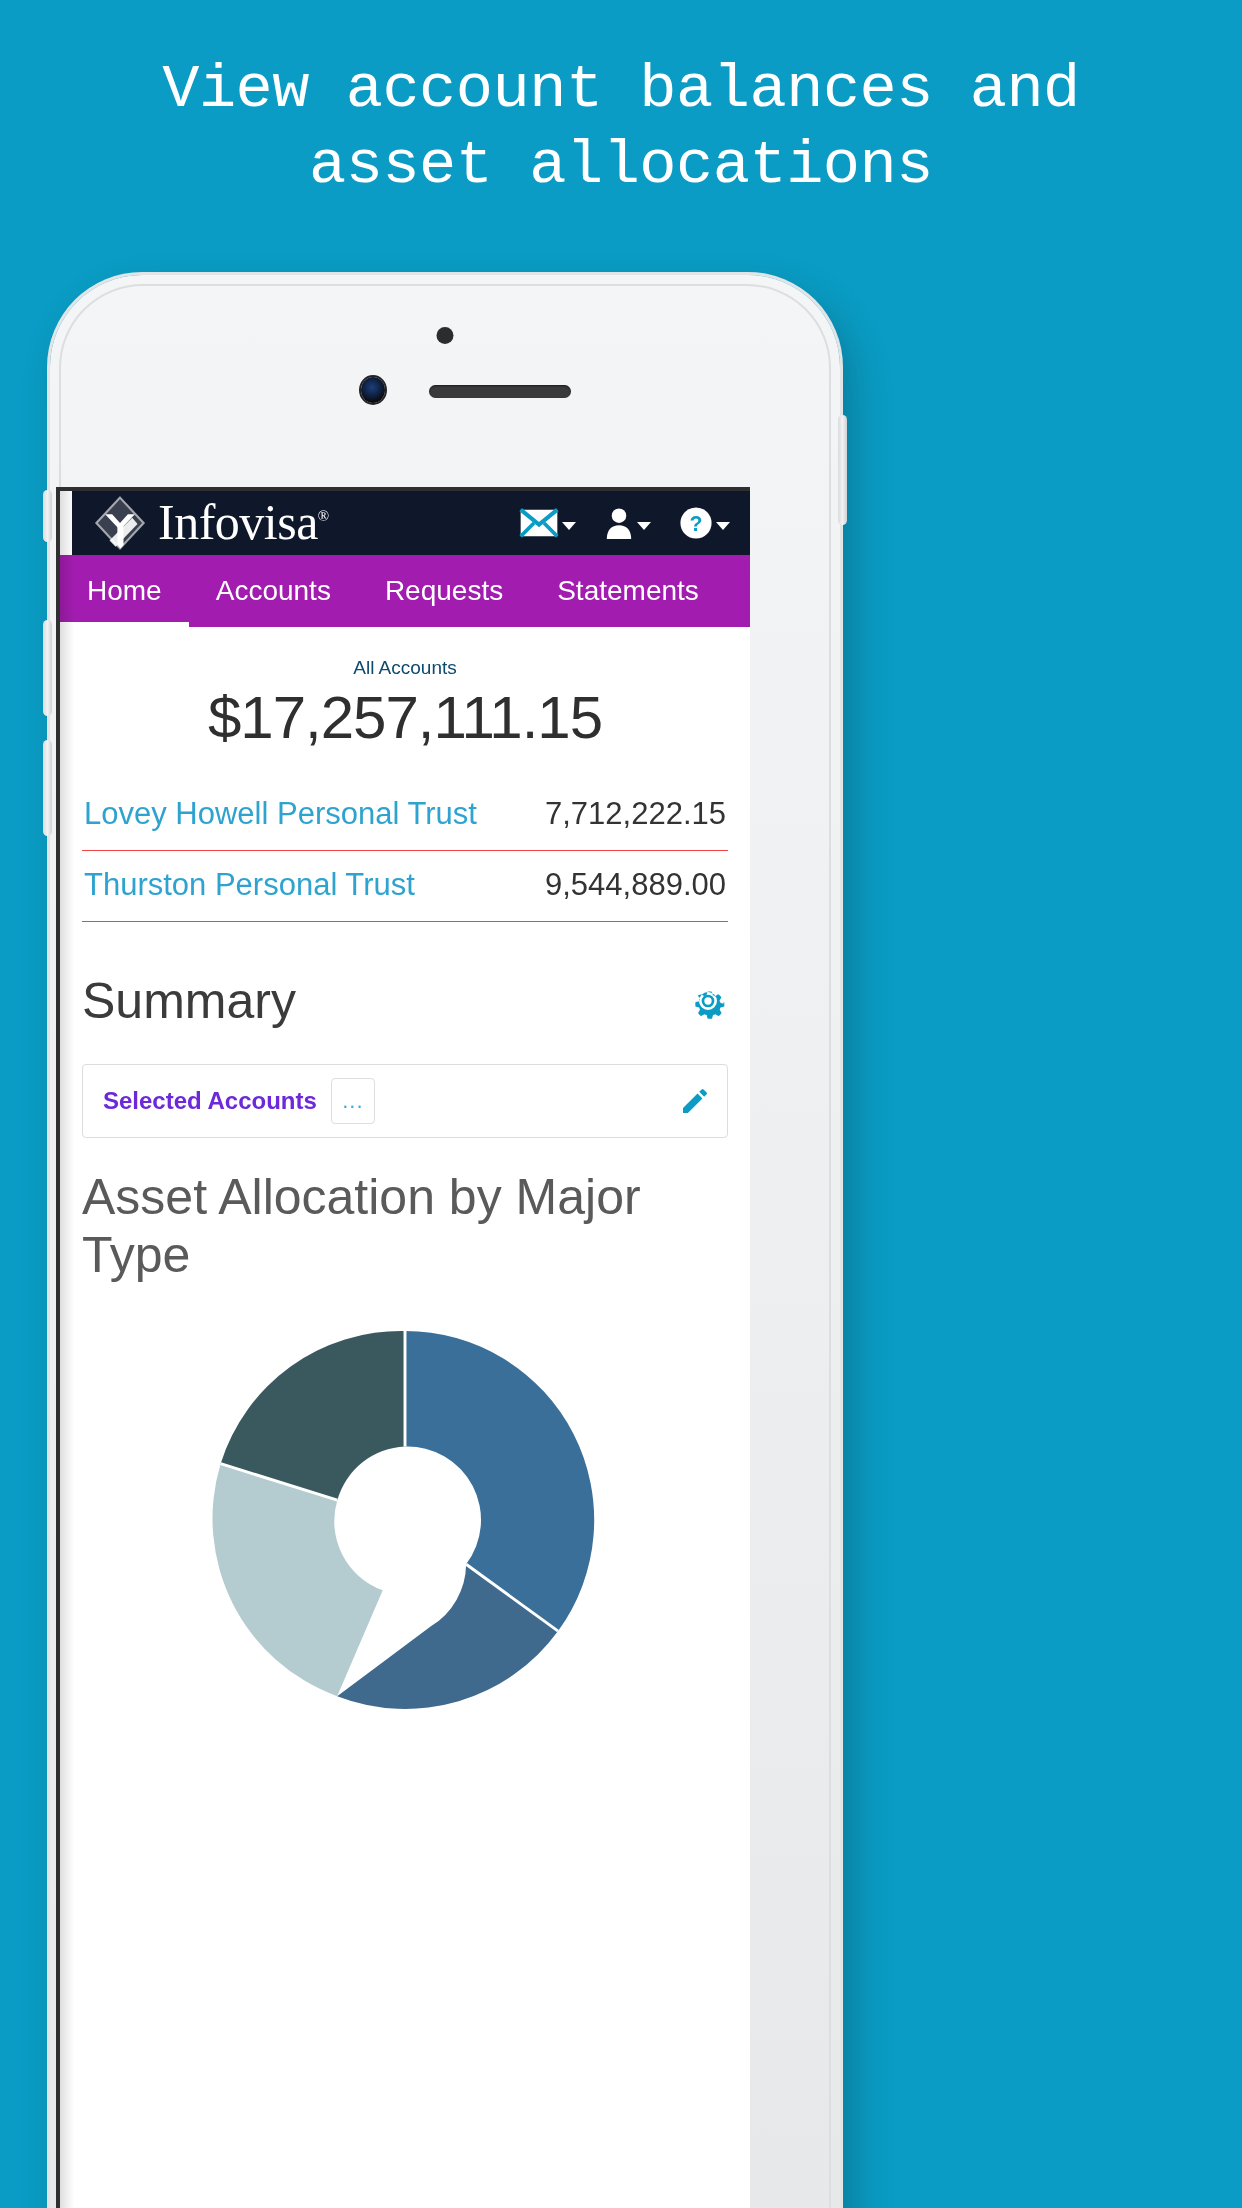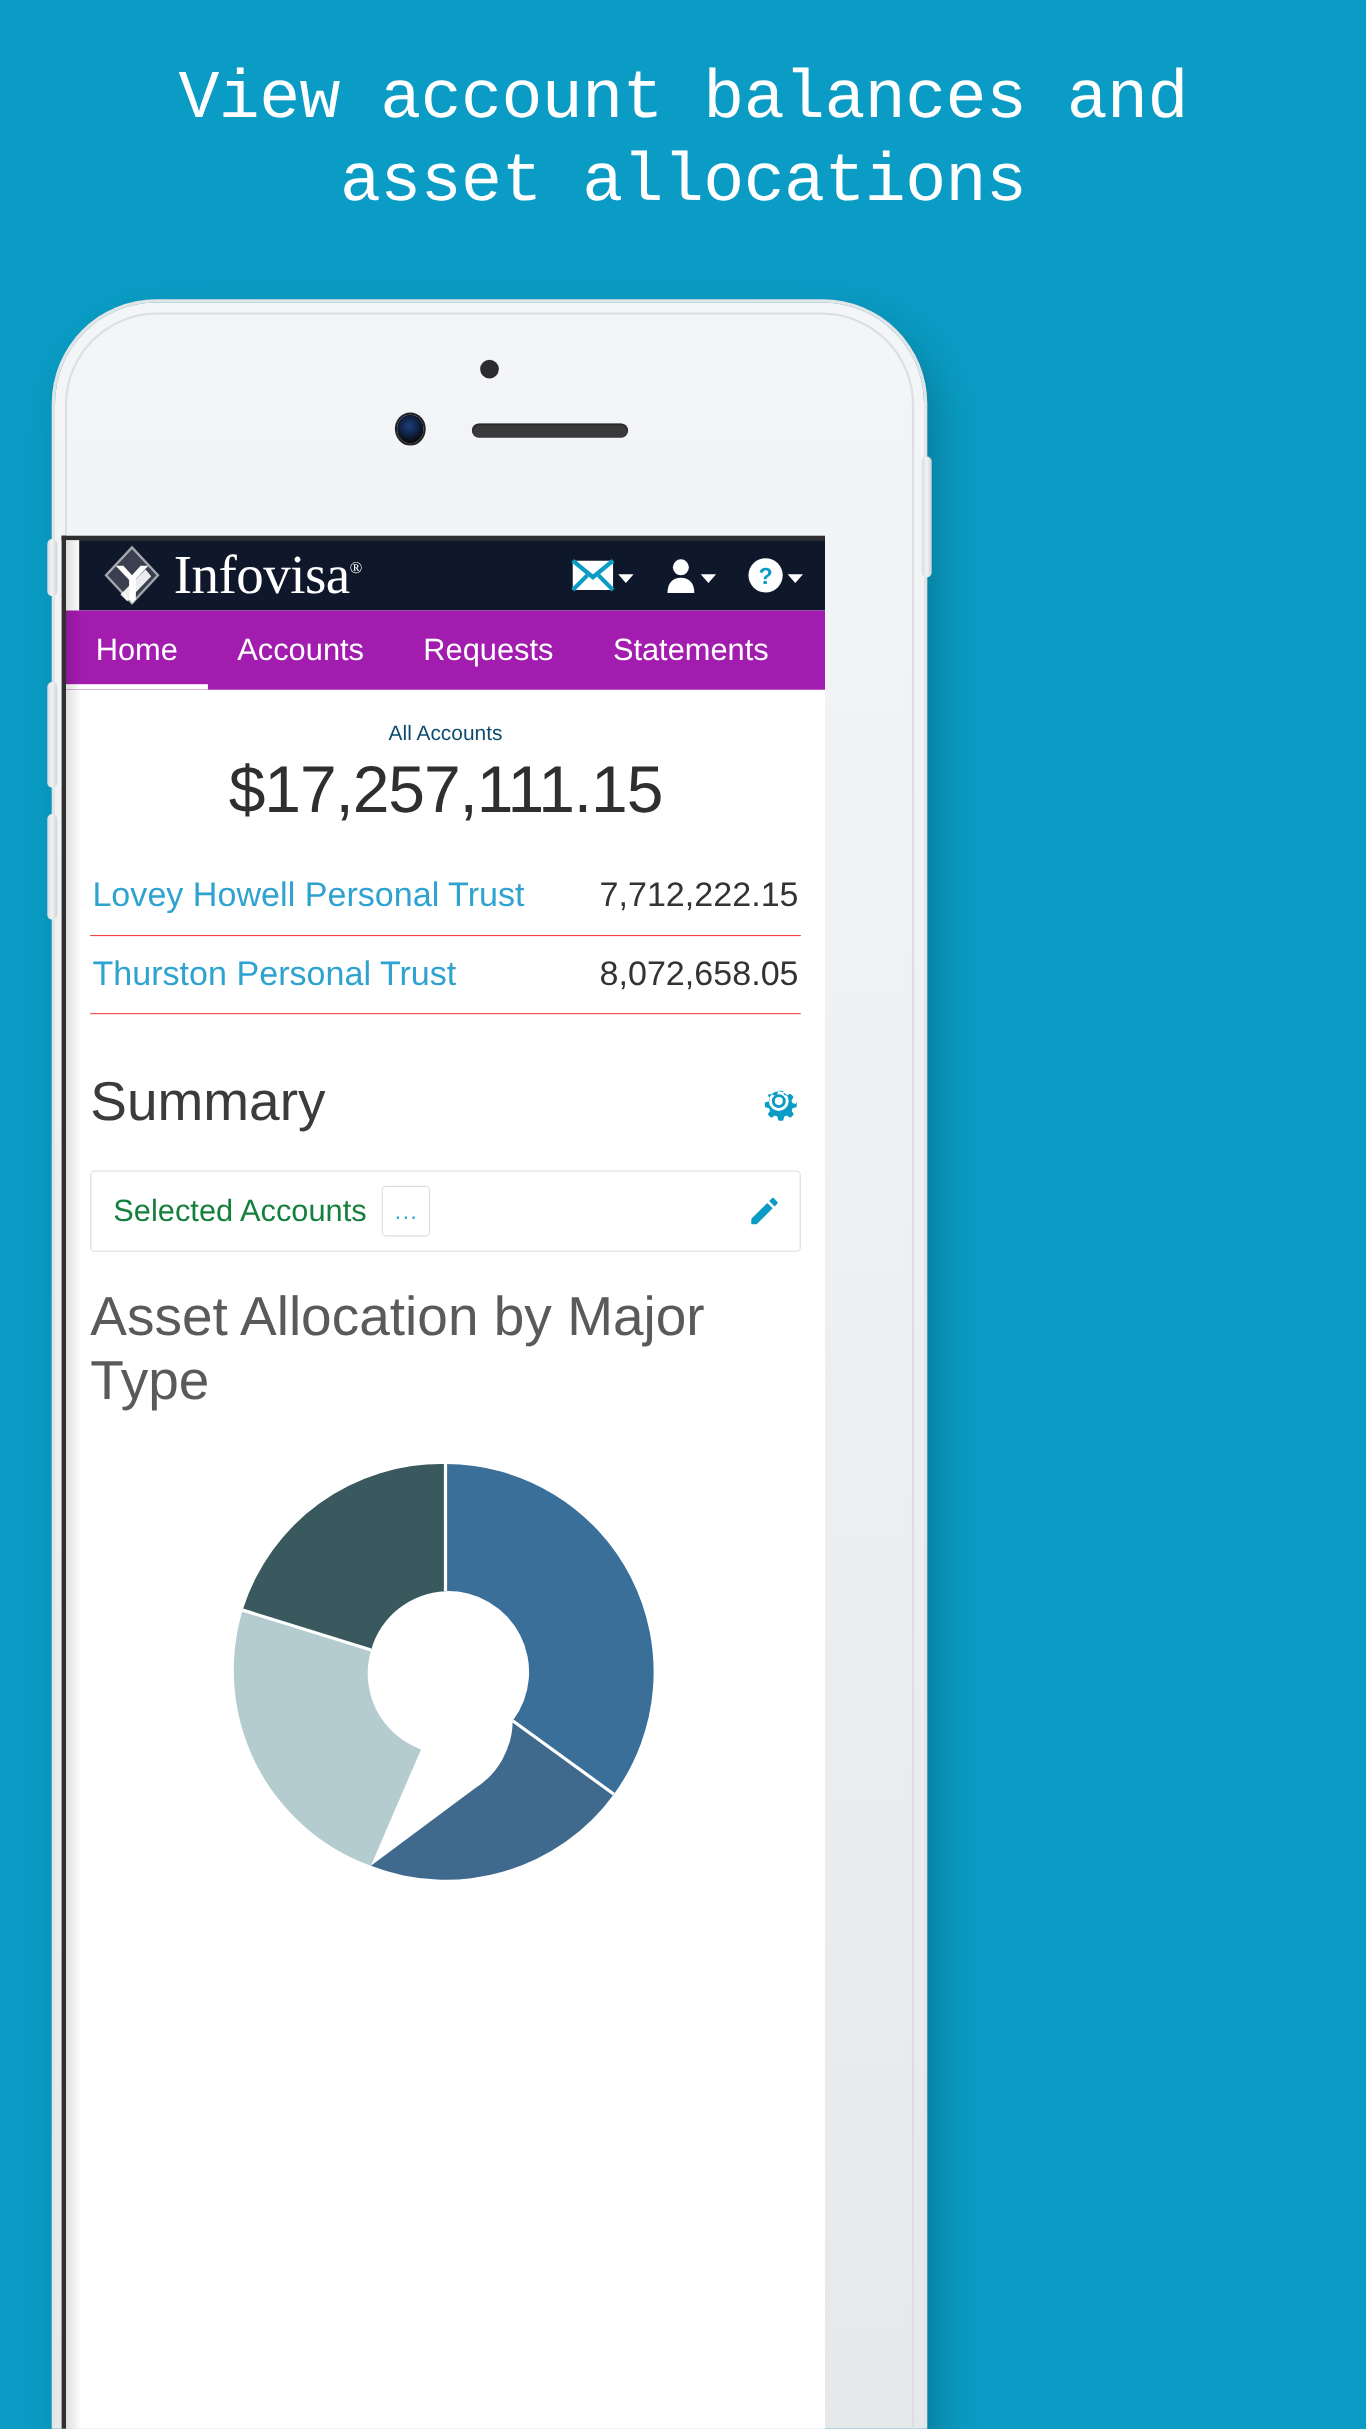--- a/index.html
+++ b/index.html
@@ -201,21 +201,21 @@
 
   .sel-field {
     margin:28px 22px 0;
     border:1px solid #dcdcdc;
     border-radius:4px;
     height:74px;
     display:flex; align-items:center;
     padding:0 16px 0 20px;
     background:#ffffff;
   }
-  .sel-text { color:#15803d; font-size:28px; }
+  .sel-text { color:#6d28d9; font-size:24px;font-weight:bold; }
   .ellipsis-btn {
     margin-left:14px;
     width:44px; height:46px;
     border:1px solid #dedede;
     border-radius:4px;
     display:flex; align-items:center; justify-content:center;
     color:#3fa9dd; font-size:22px; letter-spacing:1px;
     background:#fff;
   }
   .pencil { margin-left:auto; width:32px; height:32px; color:#0a9cc4; }
@@ -313,21 +313,21 @@
         <div class="totals-amount">$17,257,111.15</div>
       </div>
 
       <div class="acct-list">
         <div class="acct-row">
           <span class="acct-name">Lovey Howell Personal Trust</span>
           <span class="acct-amt">7,712,222.15</span>
         </div>
         <div class="acct-row">
           <span class="acct-name">Thurston Personal Trust</span>
-          <span class="acct-amt">8,072,658.05</span>
+          <span class="acct-amt">9,544,889.00</span>
         </div>
       </div>
 
       <div class="summary-head">
         <div class="summary-title">Summary</div>
         <svg class="gear" viewBox="0 0 24 24">
           <path fill="currentColor" d="M12 8.2a3.8 3.8 0 100 7.6 3.8 3.8 0 000-7.6zm0 6a2.2 2.2 0 110-4.4 2.2 2.2 0 010 4.4z"></path>
           <path fill="currentColor" d="M21.3 13.6l-1.9-.5a7.6 7.6 0 00-.5-1.3l1-1.7a.6.6 0 00-.1-.7l-1.2-1.2a.6.6 0 00-.7-.1l-1.7 1a7.6 7.6 0 00-1.3-.5l-.5-1.9a.6.6 0 00-.6-.4h-1.6a.6.6 0 00-.6.4l-.5 1.9c-.46.12-.9.3-1.3.5l-1.7-1a.6.6 0 00-.7.1L6.3 8.4a.6.6 0 00-.1.7l1 1.7c-.2.42-.38.85-.5 1.3l-1.9.5a.6.6 0 00-.4.6v1.6c0 .28.17.53.4.6l1.9.5c.12.46.3.9.5 1.3l-1 1.7a.6.6 0 00.1.7l1.2 1.2a.6.6 0 00.7.1l1.7-1c.42.2.85.38 1.3.5l.5 1.9c.07.23.32.4.6.4h1.6c.28 0 .53-.17.6-.4l.5-1.9c.46-.12.9-.3 1.3-.5l1.7 1a.6.6 0 00.7-.1l1.2-1.2a.6.6 0 00.1-.7l-1-1.7c.2-.42.38-.85.5-1.3l1.9-.5a.6.6 0 00.4-.6v-1.6a.6.6 0 00-.4-.6zM12 17.4a5.4 5.4 0 110-10.8 5.4 5.4 0 010 10.8z"></path>
         </svg>
       </div>

